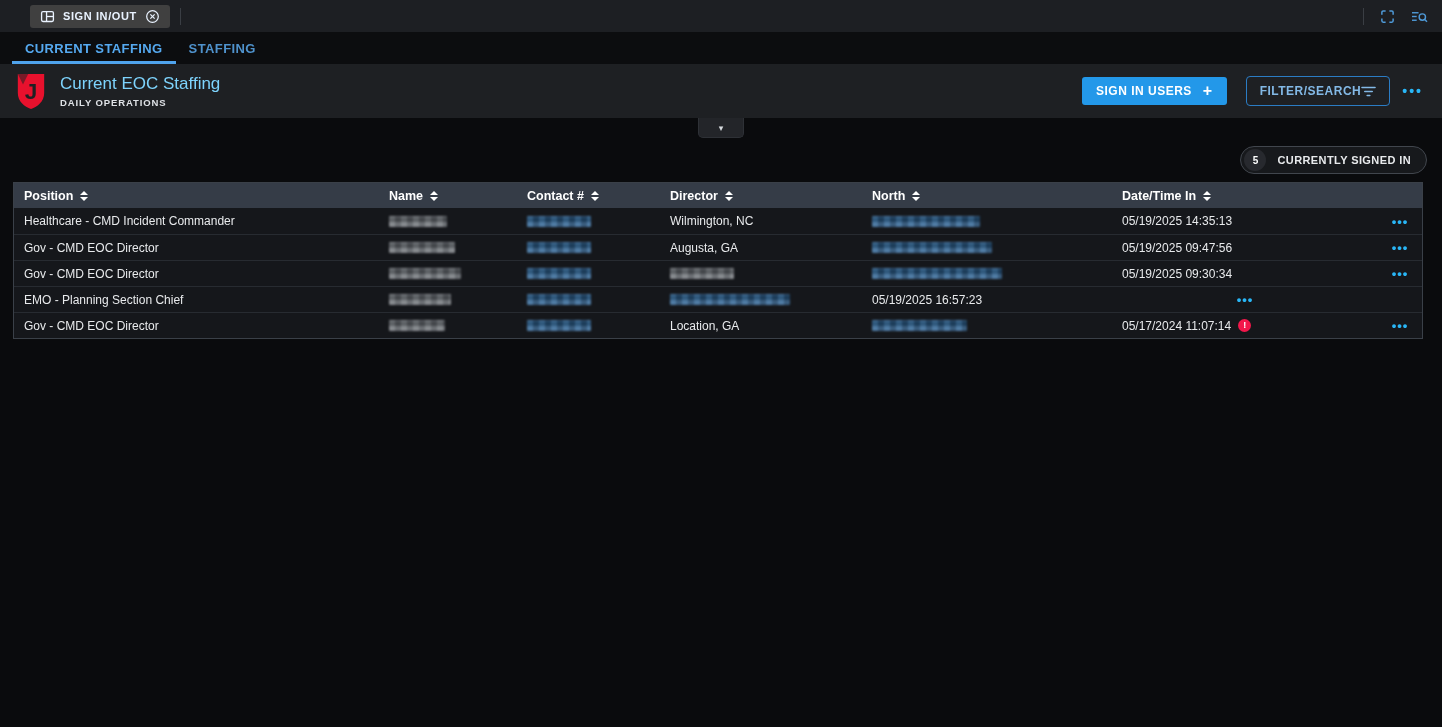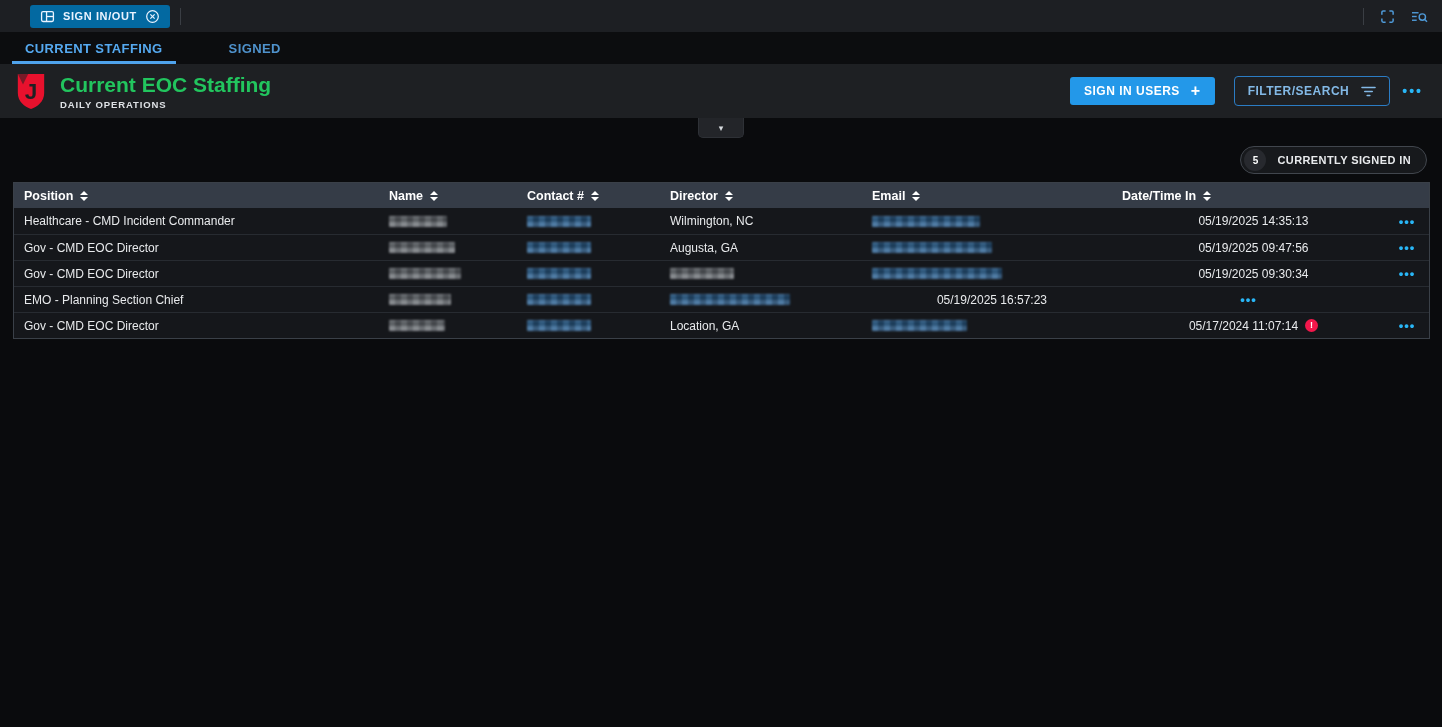--- a/index.html
+++ b/index.html
@@ -11,69 +11,69 @@
     overflow:hidden;
     position:relative;
   }
   
   .topbar {
     height:32px; background:#1d1f23;
     display:flex; align-items:center;
     padding:0 14px 0 30px;
   }
   .signinout-btn {
-    background:#0369a1; border:none; border-radius:3px;
+    background:#404040; border:none; border-radius:3px;
     height:23px; padding:0 10px;
     display:flex; align-items:center; gap:8px;
     color:#eaf3ff; font-size:11px; font-weight:bold; letter-spacing:.6px;
     cursor:pointer; font-family:inherit;
   }
   .topbar .vdiv { width:1px; height:17px; background:#3a3e44; margin-left:10px; }
   .topbar .spacer { flex:1; }
   .top-icons { display:flex; align-items:center; gap:16px; }
   .icon-btn { background:none; border:none; cursor:pointer; display:flex; align-items:center; padding:0; }
   
   .tabbar {
     height:32px; background:#0c0d0f;
-    display:flex; align-items:stretch; padding-left:12px;gap:40px;
+    display:flex; align-items:stretch; padding-left:12px;
   }
   .tab {
     position:relative; padding:0 13px;
     display:flex; align-items:center;
     font-size:13px; font-weight:bold; letter-spacing:.4px;
     color:#4f92cc; cursor:pointer; background:none; border:none; font-family:inherit;
   }
   .tab.active { color:#55a9f0; }
   .tab.active::after {
     content:""; position:absolute; left:0; right:0; bottom:0;
     height:3px; background:#4fa3ec;
   }
   
   .toolbar {
     height:54px; background:#1e2023;
     display:flex; align-items:center; padding:0 15px;
   }
   .logo { width:32px; height:38px; flex:0 0 auto; }
   .title-block { margin-left:13px; }
-  .page-title { font-size:21px; font-weight:bold; color:#22c55e; line-height:1.2; }
+  .page-title { font-size:17px; font-weight:normal; color:#7dd3fc; line-height:1.2; }
   .page-subtitle { font-size:9.5px; font-weight:bold; color:#dfe2e6; letter-spacing:.9px; margin-top:2px; }
   .toolbar .spacer { flex:1; }
   .signin-users-btn {
     background:#2398e9; border:none; border-radius:3px;
     height:28px; padding:0 14px;
     display:flex; align-items:center; gap:11px;
     color:#fff; font-size:12px; font-weight:bold; letter-spacing:.5px;
     cursor:pointer; font-family:inherit;
   }
   .signin-users-btn .plus { font-size:16px; font-weight:bold; line-height:1; }
   .filter-btn {
     margin-left:19px;
     background:none; border:1px solid #2b7cc4; border-radius:4px;
     height:30px; padding:0 13px;
-    display:flex; align-items:center; gap:12px;
+    display:flex; align-items:center; 
     color:#83b9e6; font-size:12px; font-weight:bold; letter-spacing:.5px;
     cursor:pointer; font-family:inherit;
   }
   .more-btn {
     margin-left:8px; background:none; border:none; cursor:pointer;
     color:#29b6f6; font-size:14px; font-weight:bold; letter-spacing:2px;
     padding:0 4px; font-family:inherit;
   }
   
   .collapse-tab {
@@ -94,21 +94,21 @@
   }
   .count-circle {
     width:22px; height:22px; border-radius:50%;
     background:#27292e; color:#fff;
     display:flex; align-items:center; justify-content:center;
     font-size:10px; font-weight:bold;
   }
   .badge-label { font-size:11px; font-weight:bold; color:#e8eaec; letter-spacing:.4px; }
   
   .table {
-    position:absolute; left:13px; right:12px; top:182px;
+    position:absolute; left:13px; right:19px; top:182px;
     border:1px solid #3a4048;
   }
   .grid {
     display:grid;
     grid-template-columns:365px 138px 143px 202px 250px 1fr 44px;
     align-items:center;
   }
   .thead { height:25px; background:#353c47; }
   .th {
     display:flex; align-items:center; padding-left:10px;
@@ -128,21 +128,21 @@
   .redact.gray {
     background-image:
       repeating-linear-gradient(0deg, rgba(255,255,255,.14) 0 5px, rgba(0,0,0,.18) 5px 10px),
       repeating-linear-gradient(90deg, #73777c 0 6px, #53575c 6px 12px);
   }
   .redact.blue {
     background-image:
       repeating-linear-gradient(0deg, rgba(255,255,255,.10) 0 5px, rgba(0,0,0,.18) 5px 10px),
       repeating-linear-gradient(90deg, #3b6c99 0 6px, #234a6e 6px 12px);
   }
-  .dt-cell { gap:7px;justify-content:center; }
+  .dt-cell { gap:7px; }
   .warn-icon {
     width:13px; height:13px; border-radius:50%;
     background:#f2174b; color:#fff;
     display:inline-flex; align-items:center; justify-content:center;
     font-size:9px; font-weight:bold; line-height:1;
   }
   .dots {
     background:none; border:none; cursor:pointer;
     color:#29b6f6; font-size:13px; font-weight:bold; letter-spacing:1px;
     padding:0; font-family:inherit;
@@ -196,21 +196,21 @@
       </span>
     </button>
   </div>
 </div>
 
 <div class="tabbar">
   <button class="tab active">
     <span>CURRENT STAFFING</span>
   </button>
   <button class="tab">
-    <span>SIGNED</span>
+    <span>STAFFING</span>
   </button>
 </div>
 
 <div class="toolbar">
   <span class="logo">
     <svg width="32" height="38" viewBox="0 0 34 40">
       <path d="M3 2 H31 V22 C31 31 24 36.5 17 39 C10 36.5 3 31 3 22 Z" fill="#e8112d"></path>
       <path d="M3 2 L14 2 L8.5 13 Z" fill="#1e2023" opacity="0.55"></path>
       <text x="17" y="28" text-anchor="middle" font-family="Liberation Sans, sans-serif" font-size="24" font-weight="bold" fill="#1e2023">J</text>
     </svg>
@@ -270,21 +270,21 @@
         </span>
       </div>
       <div class="th">
         <span>Director</span>
         <span class="sort">
           <i class="up"></i>
           <i class="dn"></i>
         </span>
       </div>
       <div class="th">
-        <span>Email</span>
+        <span>North</span>
         <span class="sort">
           <i class="up"></i>
           <i class="dn"></i>
         </span>
       </div>
       <div class="th">
         <span>Date/Time In</span>
         <span class="sort">
           <i class="up"></i>
           <i class="dn"></i>

